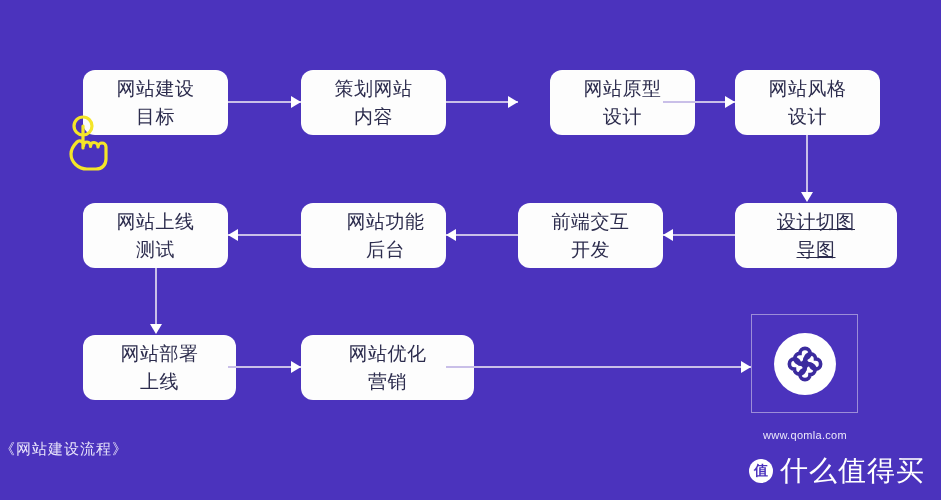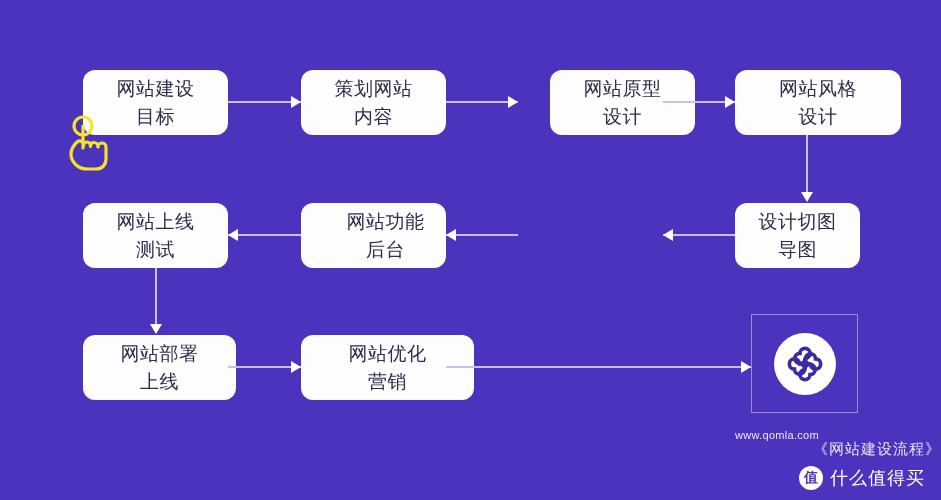--- a/index.html
+++ b/index.html
@@ -87,32 +87,33 @@
     background: #ffffff;
     display: flex;
     align-items: center;
     justify-content: center;
   }
   #logo-url {
     position: absolute;
     left: 735px;
     top: 429px;
     width: 140px;
+    text-align: center;
     color: #ece8fa;
     font-size: 11px;
     letter-spacing: 0.3px;
   }
 
   
   #caption {
     position: absolute;
     left: 0;
     top: 440px;
     width: 941px;
-    text-align: right;
+    text-align: left;
     color: #e8e4fb;
     font-size: 15px;
     letter-spacing: 1px;
   }
 
   
   #hand-cursor {
     position: absolute;
     left: 66px;
     top: 114px;
@@ -136,40 +137,42 @@
     background: #ffffff;
     color: #4b33bd;
     font-size: 14px;
     display: flex;
     align-items: center;
     justify-content: center;
     font-weight: bold;
   }
   #watermark-text {
     color: #ffffff;
-    font-size: 18px;
+    font-size: 28px;
     letter-spacing: 1px;
   }
 </style>
 </head>
 <body>
 
 <div id="canvas">
 
   <div class="node" style="left:301px; top:70px;  width:145px; height:65px;">策划网站
 内容</div>
   <div class="node" style="left:83px;  top:70px;  width:145px; height:65px;">网站建设
 目标</div>
   <div class="node" style="left:518px; top:70px;  width:145px; height:65px;margin-left:32px;">网站原型
 设计</div>
-  <div class="node" style="left:735px; top:70px;  width:166px; height:65px;">网站风格
+  <div class="node" style="left:735px; top:70px;  width:145px; height:65px;">网站风格
 设计</div>
 
-  <div class="node" style="left:735px; top:203px; width:125px; height:65px;">设计切图
+  <div class="node" style="left:735px; top:203px; width:162px; height:65px;text-decoration:underline;">设计切图
 导图</div>
+  <div class="node" style="left:518px; top:203px; width:145px; height:65px;">前端交互
+开发</div>
   <div class="node" style="left:301px; top:203px; width:145px; height:65px;padding-left:24px;">网站功能
 后台</div>
   <div class="node" style="left:83px;  top:203px; width:145px; height:65px;">网站上线
 测试</div>
 
   <div class="node" style="left:83px;  top:335px; width:153px; height:65px;">网站部署
 上线</div>
   <div class="node" style="left:301px; top:335px; width:173px; height:65px;">网站优化
 营销</div>
 

